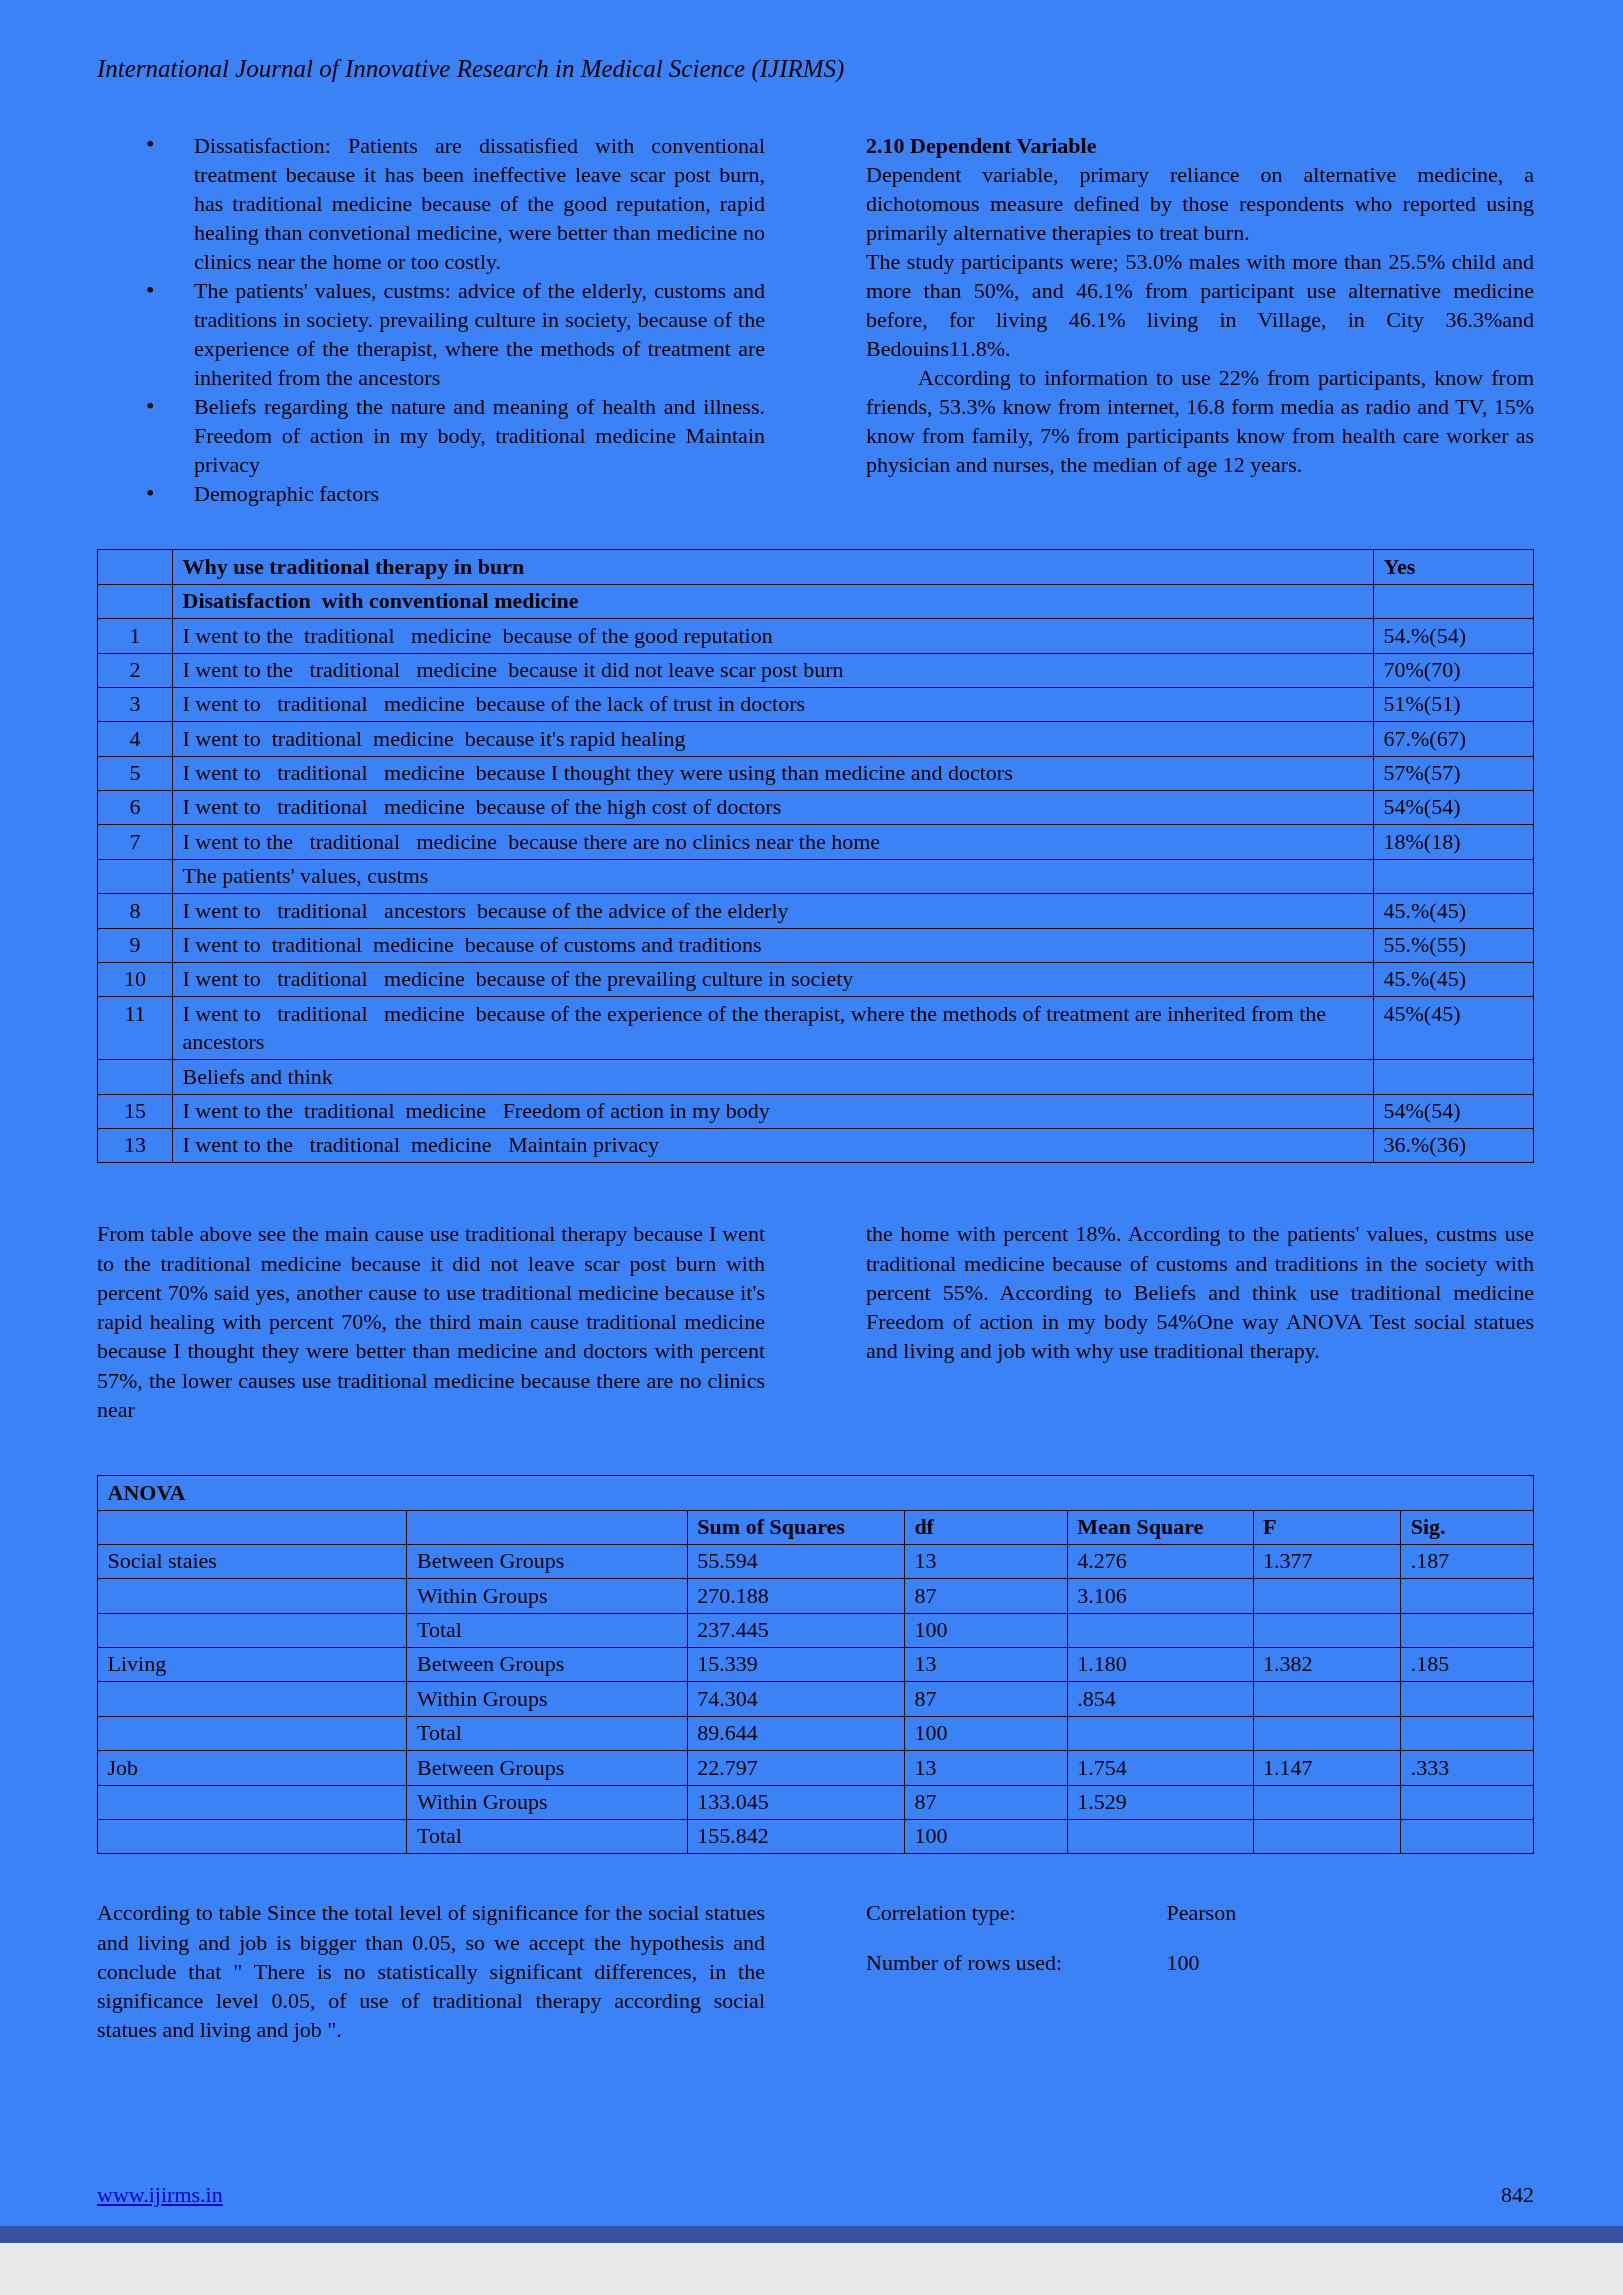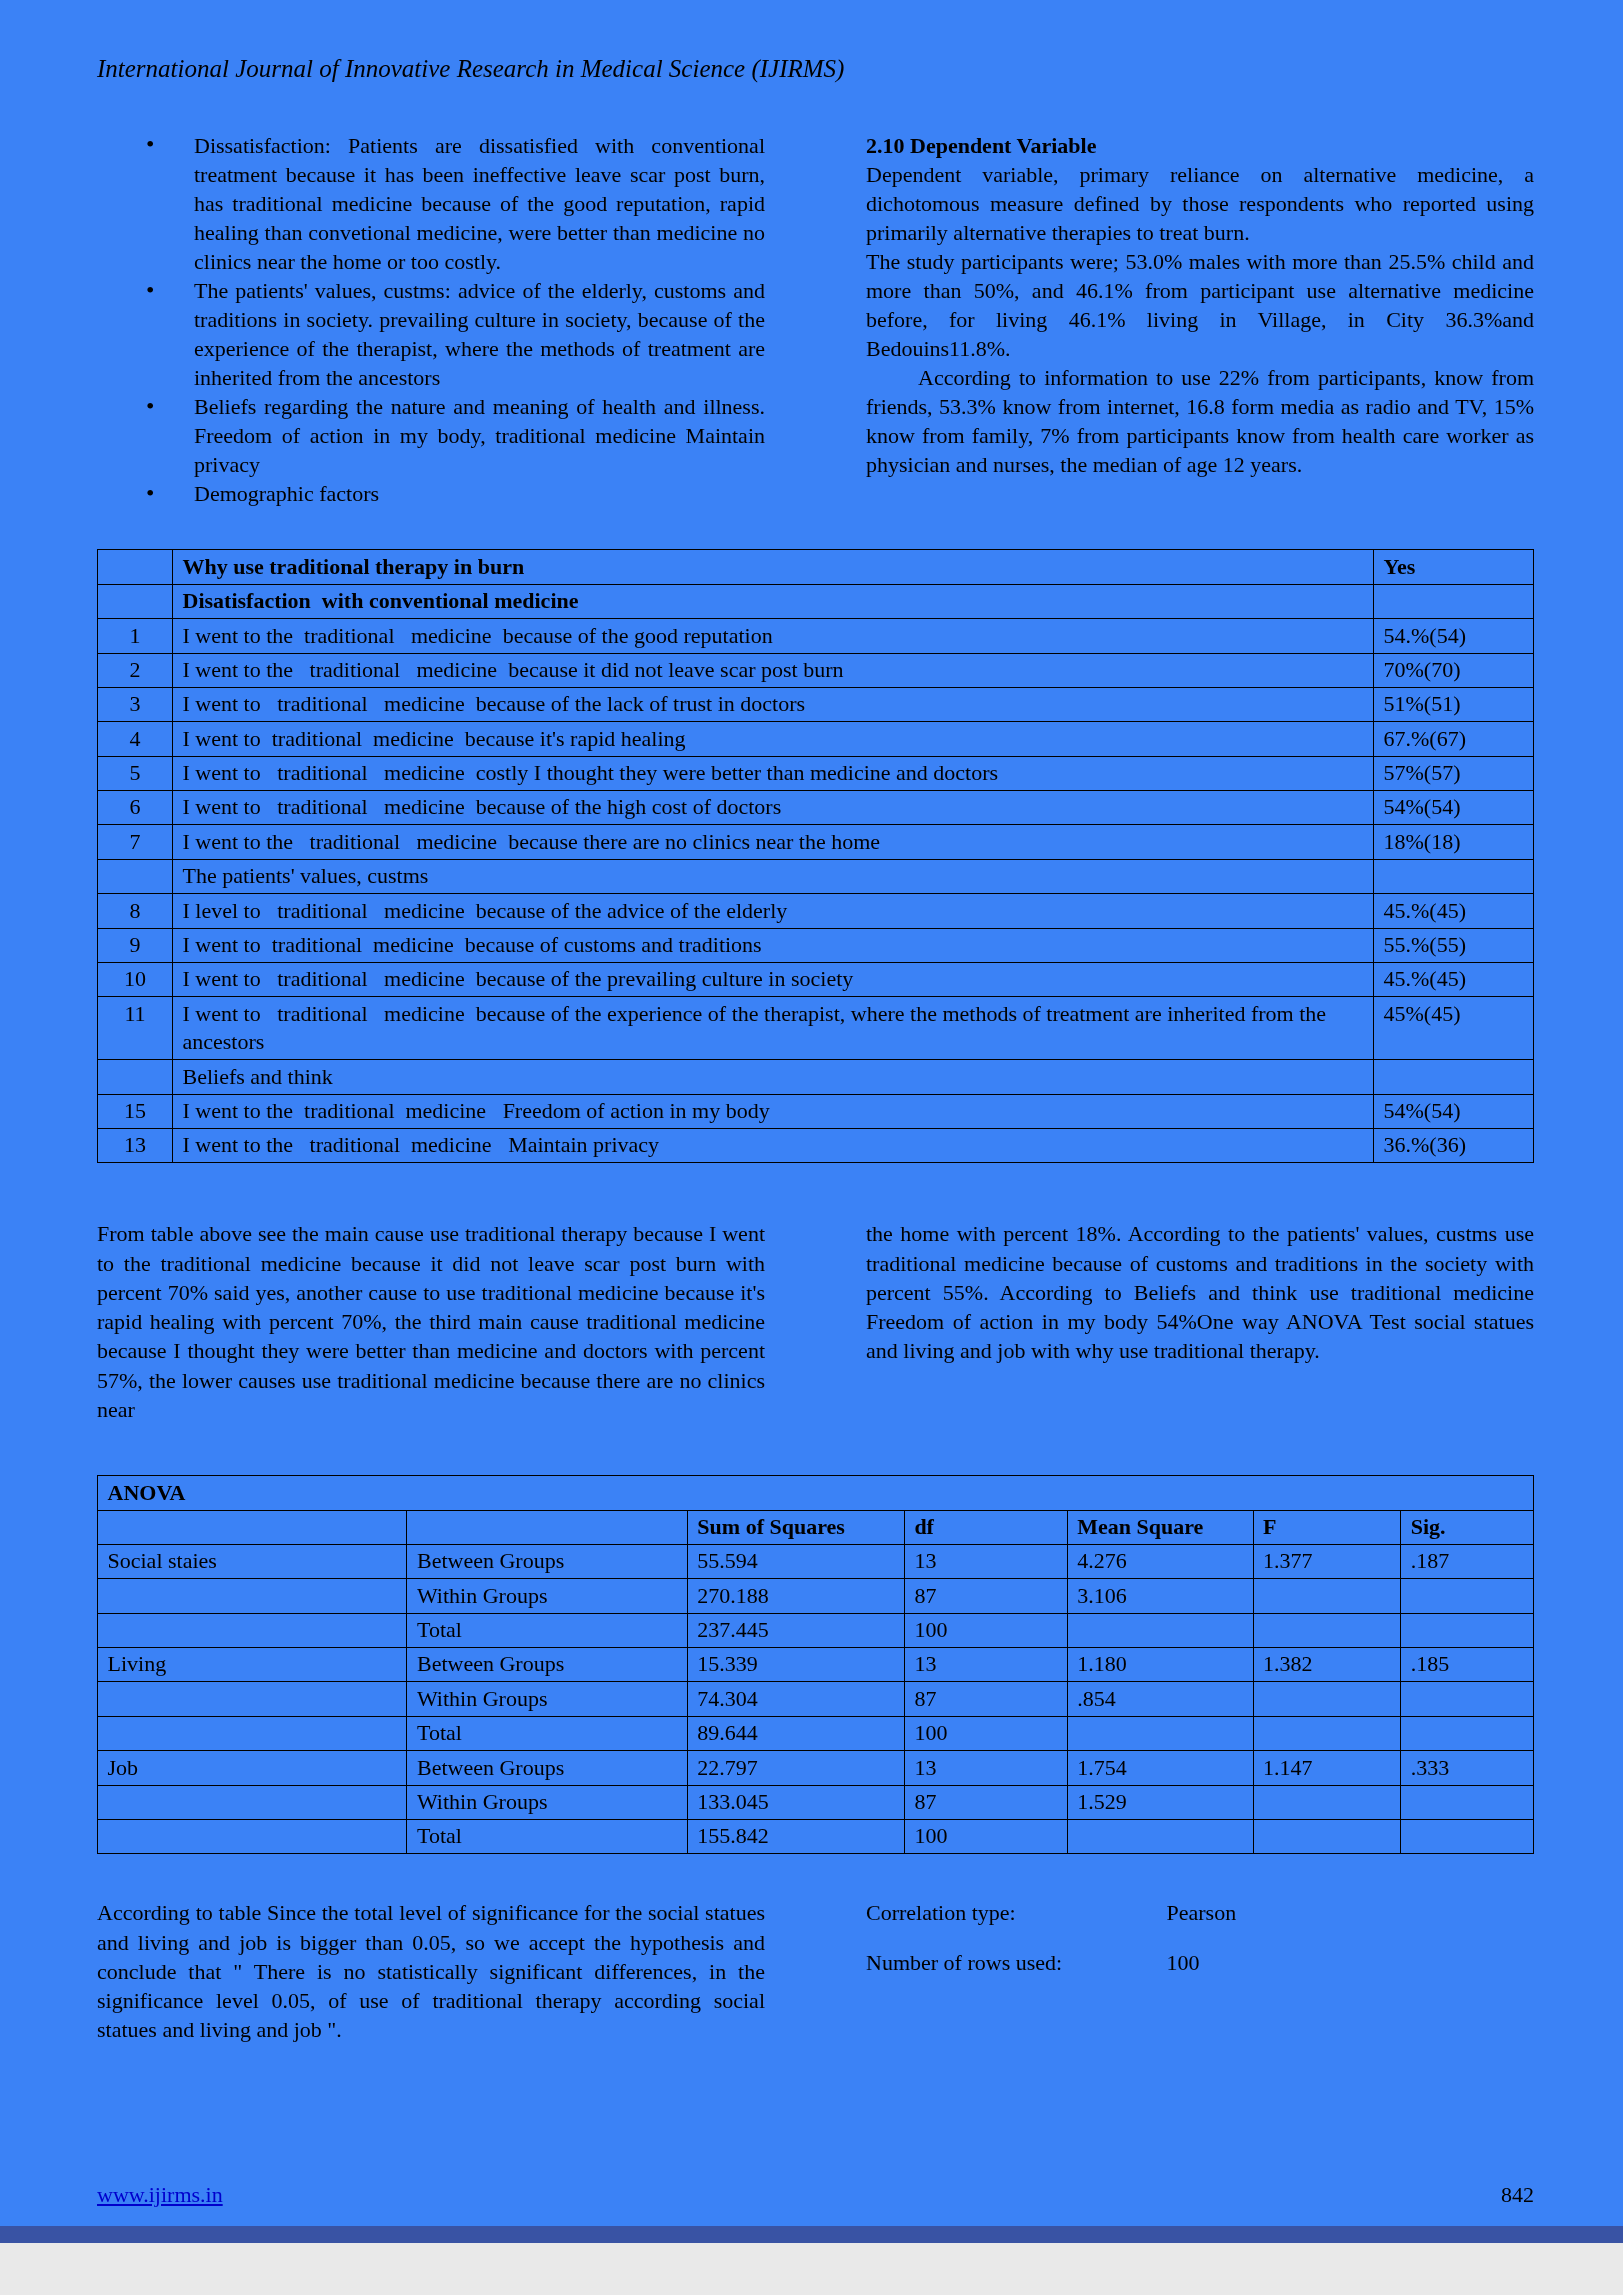--- a/index.html
+++ b/index.html
@@ -92,41 +92,41 @@
             <td class="cell-question">I went to   traditional   medicine  because of the lack of trust in doctors</td>
             <td class="cell-yes">51%(51)</td>
           </tr>
           <tr>
             <td class="cell-num">4</td>
             <td class="cell-question">I went to  traditional  medicine  because it's rapid healing</td>
             <td class="cell-yes">67.%(67)</td>
           </tr>
           <tr>
             <td class="cell-num">5</td>
-            <td class="cell-question">I went to   traditional   medicine  costly I thought they were better than medicine and doctors</td>
+            <td class="cell-question">I went to   traditional   medicine  because I thought they were using than medicine and doctors</td>
             <td class="cell-yes">57%(57)</td>
           </tr>
           <tr>
             <td class="cell-num">6</td>
             <td class="cell-question">I went to   traditional   medicine  because of the high cost of doctors</td>
             <td class="cell-yes">54%(54)</td>
           </tr>
           <tr>
             <td class="cell-num">7</td>
             <td class="cell-question">I went to the   traditional   medicine  because there are no clinics near the home</td>
             <td class="cell-yes">18%(18)</td>
           </tr>
           <tr>
             <td class="cell-num"></td>
             <td class="cell-question">The patients' values, custms</td>
             <td class="cell-yes"></td>
           </tr>
           <tr>
             <td class="cell-num">8</td>
-            <td class="cell-question">I level to   traditional   medicine  because of the advice of the elderly</td>
+            <td class="cell-question">I went to   traditional   ancestors  because of the advice of the elderly</td>
             <td class="cell-yes">45.%(45)</td>
           </tr>
           <tr>
             <td class="cell-num">9</td>
             <td class="cell-question">I went to  traditional  medicine  because of customs and traditions</td>
             <td class="cell-yes">55.%(55)</td>
           </tr>
           <tr>
             <td class="cell-num">10</td>
             <td class="cell-question">I went to   traditional   medicine  because of the prevailing culture in society</td>

